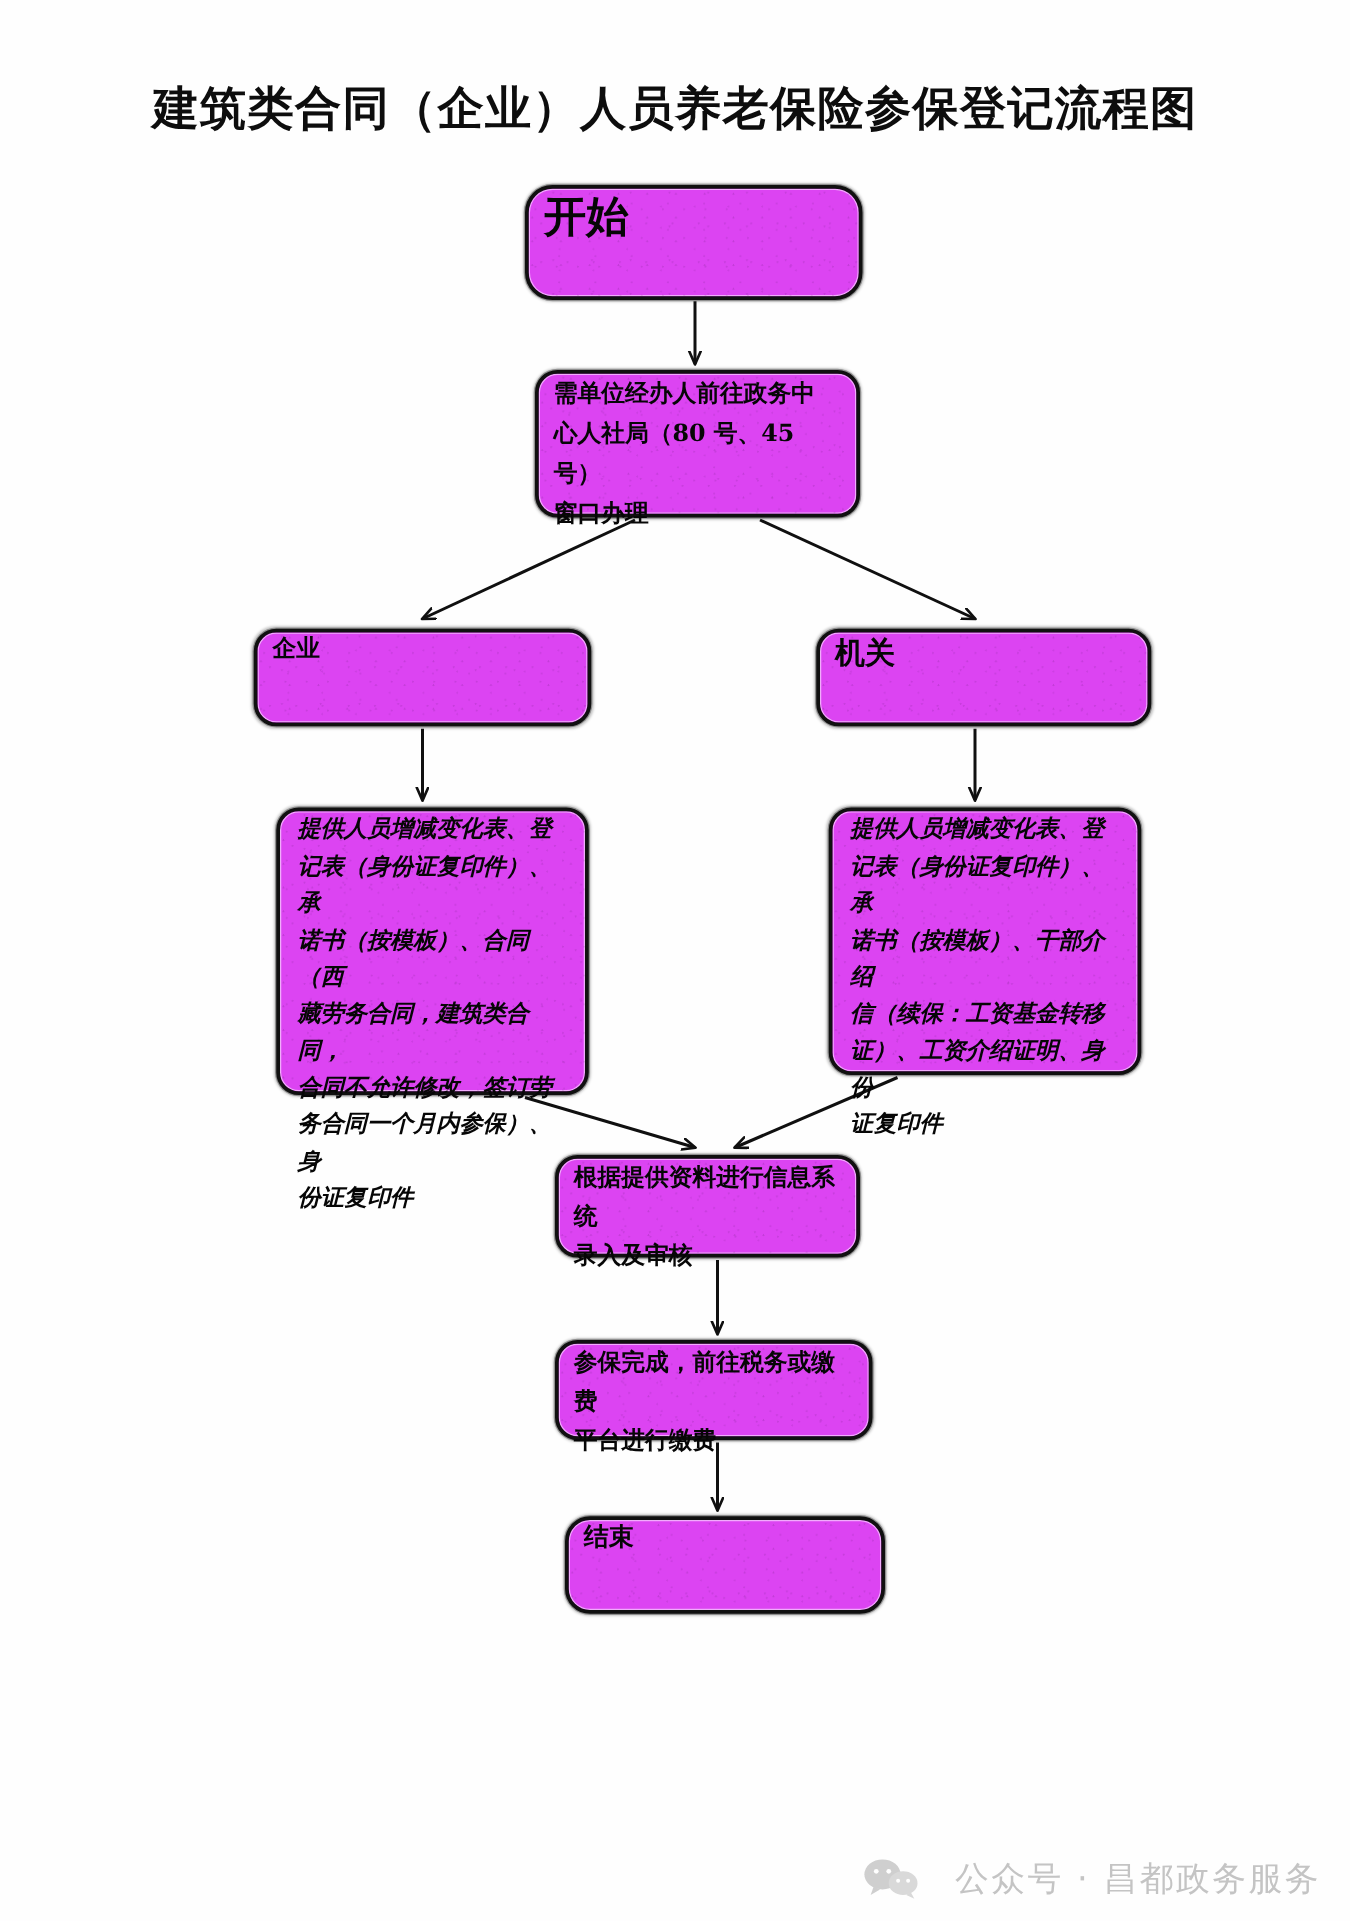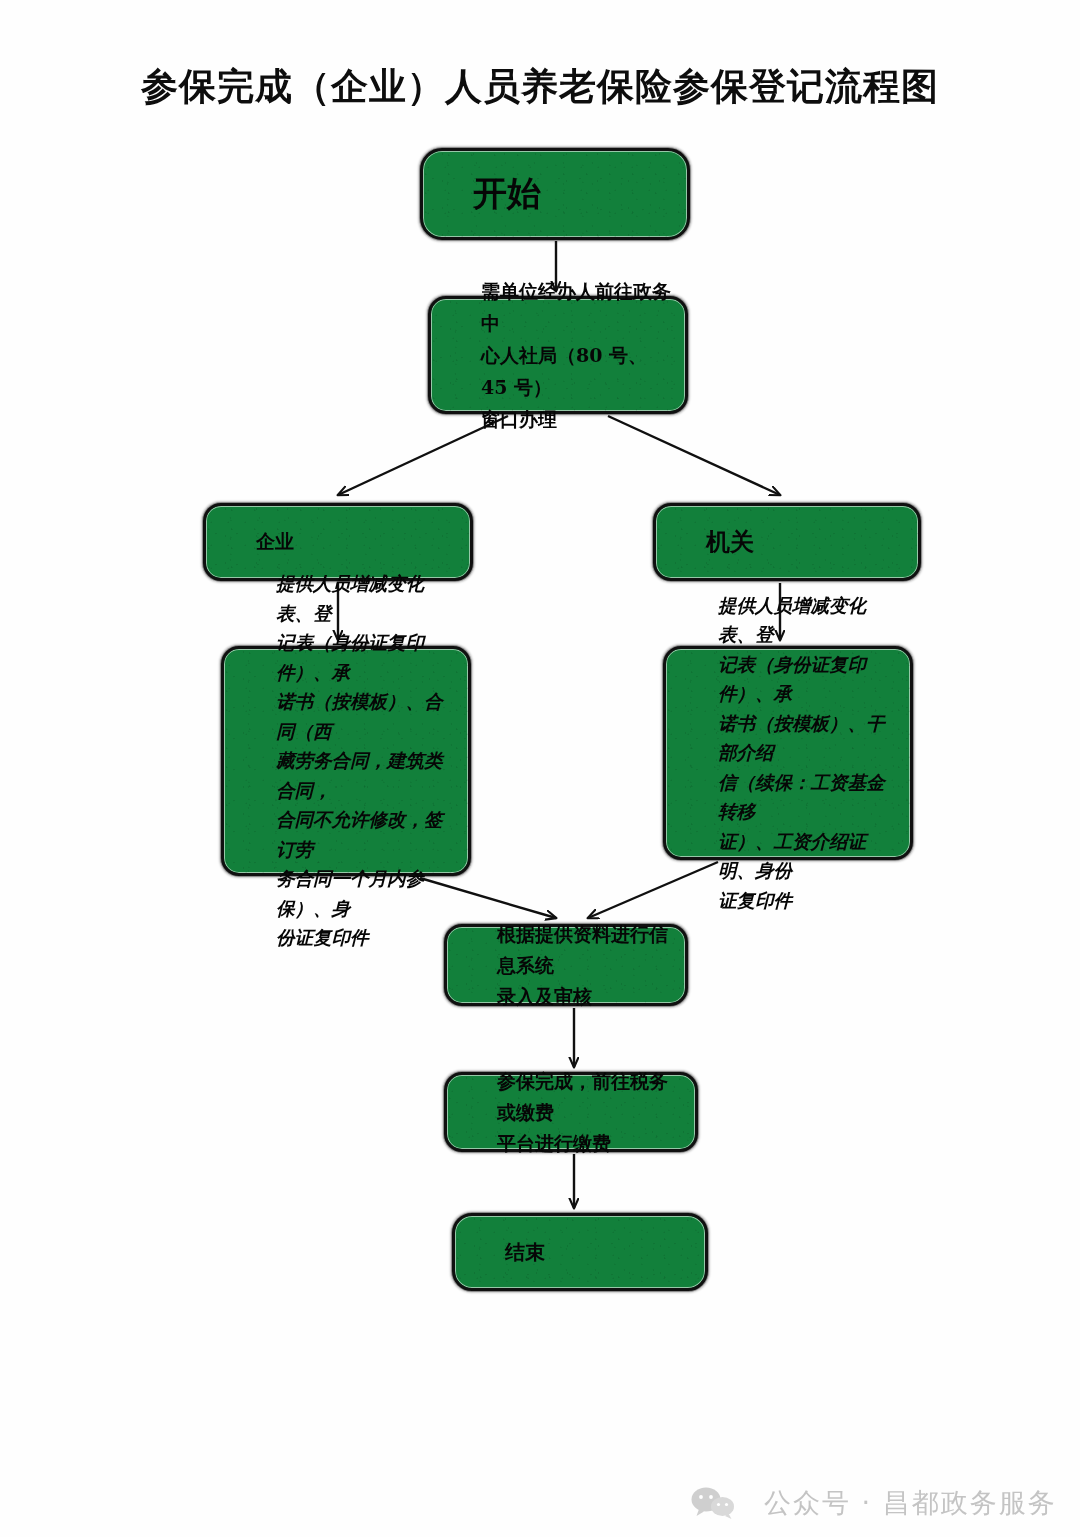--- a/index.html
+++ b/index.html
@@ -45,36 +45,34 @@
     top: 0;
     width: 1080px;
     height: 1537px;
     pointer-events: none;
   }
 
   
   .node {
     position: absolute;
     box-sizing: border-box;
-    background: #15803d;
+    background: #d946ef;
     border: 3.5px solid #131313;
     border-radius: 18px;
     display: flex;
-    align-items: center;
     justify-content: center;
     font-family: "DejaVu Serif", "Liberation Serif", serif;
     font-weight: 700;
     color: #0a0a0a;
     
     box-shadow:
       0 0 0 1px rgba(0,0,0,0.30),
       0 0 2px 1.5px rgba(0,0,0,0.22),
       inset 0 0 0 1px rgba(255,255,255,0.55);
     filter: contrast(1.03);
-    padding-left: 38px;
   }
   .node .txt {
     display: block;
     width: 100%;
     padding: 0 12px;
     box-sizing: border-box;
     white-space: pre-line;
   }
 
   
@@ -128,21 +126,21 @@
     white-space: nowrap;
     color: #c4c4c4;
   }
   #wechat-icon { flex: 0 0 auto; display: block; }
 </style>
 </head>
 <body>
 
 <div id="page">
 
-  <div id="title">参保完成（企业）人员养老保险参保登记流程图</div>
+  <div id="title">建筑类合同（企业）人员养老保险参保登记流程图</div>
 
   <svg id="wires" viewBox="0 0 1080 1537" xmlns="http://www.w3.org/2000/svg">
     <defs>
       <marker id="ah" markerWidth="13" markerHeight="13" refX="10.5" refY="5.2" orient="auto" markerUnits="userSpaceOnUse">
         <path d="M0.5,0.6 L11,5.2 L0.5,9.8" fill="none" stroke="#101010" stroke-width="2.1" stroke-linecap="round" stroke-linejoin="round"></path>
       </marker>
     </defs>
     <g stroke="#101010" stroke-width="2.4" fill="none" marker-end="url(#ah)">
 
       <line x1="556" y1="241" x2="556" y2="291"></line>

